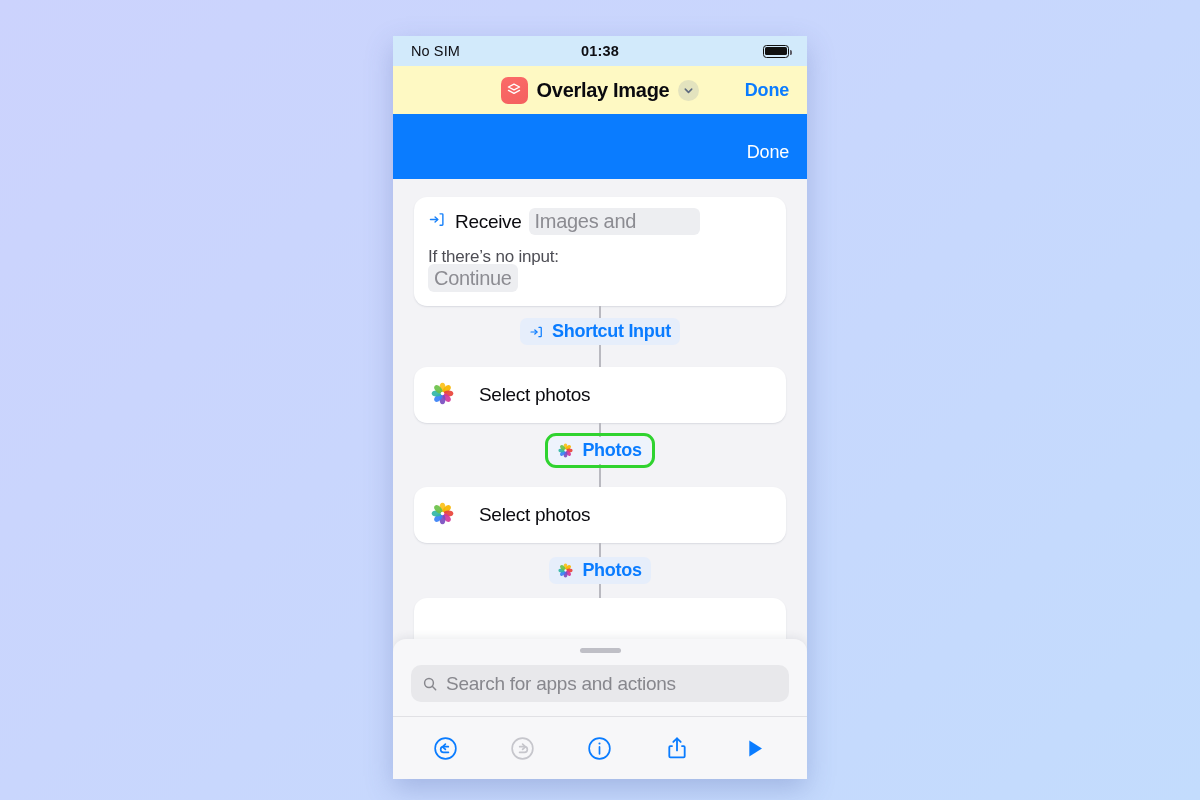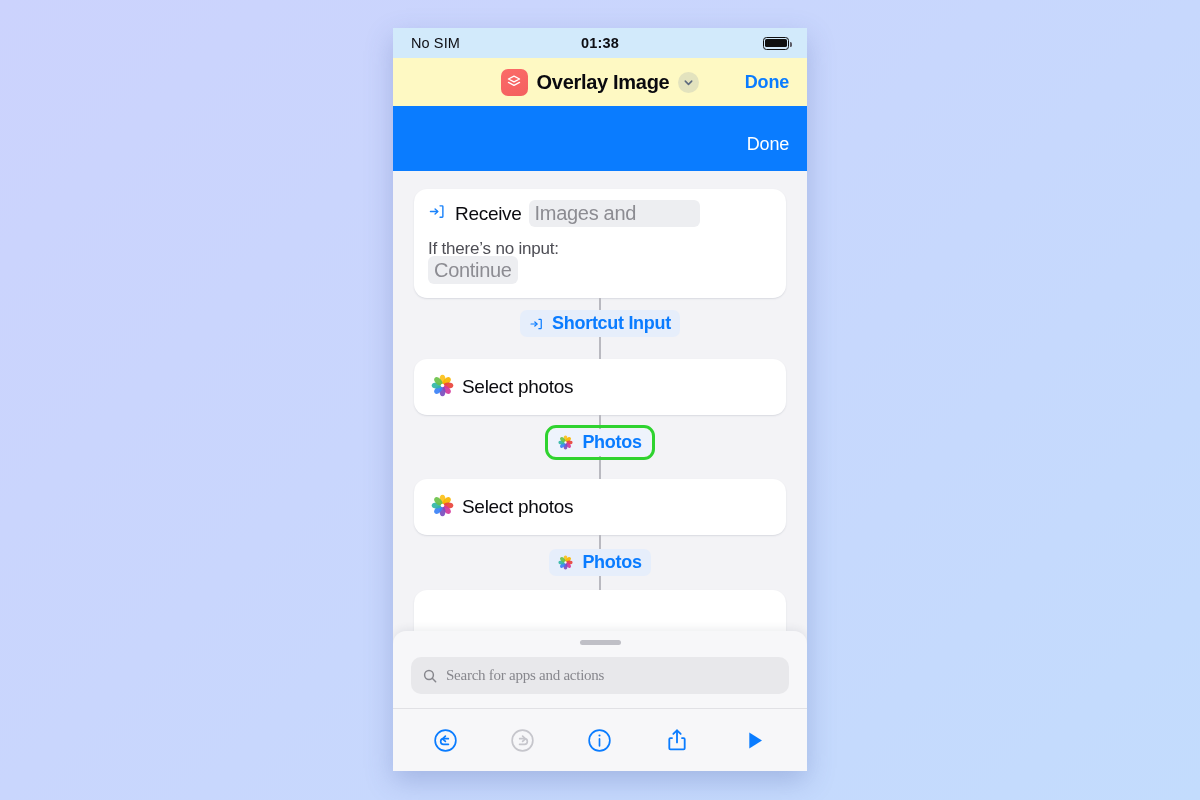--- a/index.html
+++ b/index.html
@@ -13,21 +13,21 @@
   body {
     font-family: "Liberation Sans", sans-serif;
     background: linear-gradient(135deg, #ccd3fd 0%, #c9d6fd 40%, #c3dcfd 100%);
     position: relative;
   }
 
   
   #phone {
     position: absolute;
     left: 393px;
-    top: 28px;
+    top: 36px;
     width: 414px;
     height: 743px;
     background: #ffffff;
     overflow: hidden;
     box-shadow: 0 10px 26px rgba(70, 90, 160, 0.28);
   }
 
   
   .statusbar {
     height: 30px;
@@ -238,21 +238,21 @@
     outline-offset: 1px;
     background: #eef3fc;
   }
 
   
   .action-card {
     height: 56px;
     display: flex;
     align-items: center;
     padding: 0 17px;
-    gap: 8px;
+    gap: 25px;
   }
   .action-label {
     font-size: 19px;
     color: #0a0a0f;
     letter-spacing: -.3px;
     font-weight: normal;
   }
   .peek-card {
     height: 42px;
     border-radius: 13px 13px 0 0;
@@ -279,24 +279,23 @@
   .searchbar {
     height: 37px;
     background: #e8e8eb;
     border-radius: 10px;
     display: flex;
     align-items: center;
     gap: 8px;
     padding: 0 11px;
   }
   .search-ph {
-    font-size: 15px;
+    font-size: 19px;
     color: #87878d;
     letter-spacing: -.25px;
-    font-family: Liberation Serif, serif;
   }
 
   
   .toolbar {
     position: absolute;
     left: 0; right: 0; bottom: 0;
     height: 63px;
     background: #f7f7f9;
     border-top: 1px solid #e1e1e5;
     display: flex;

